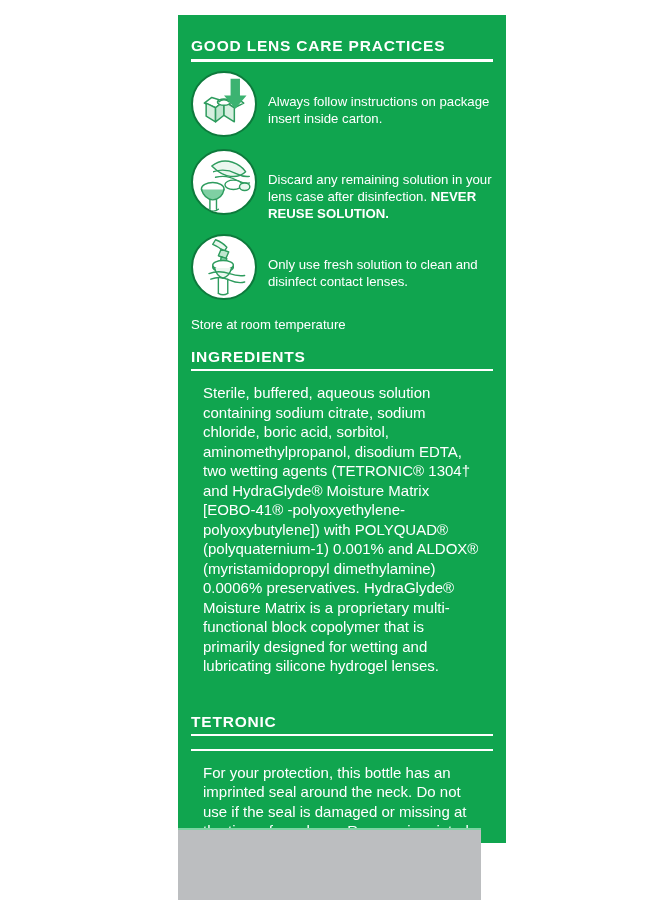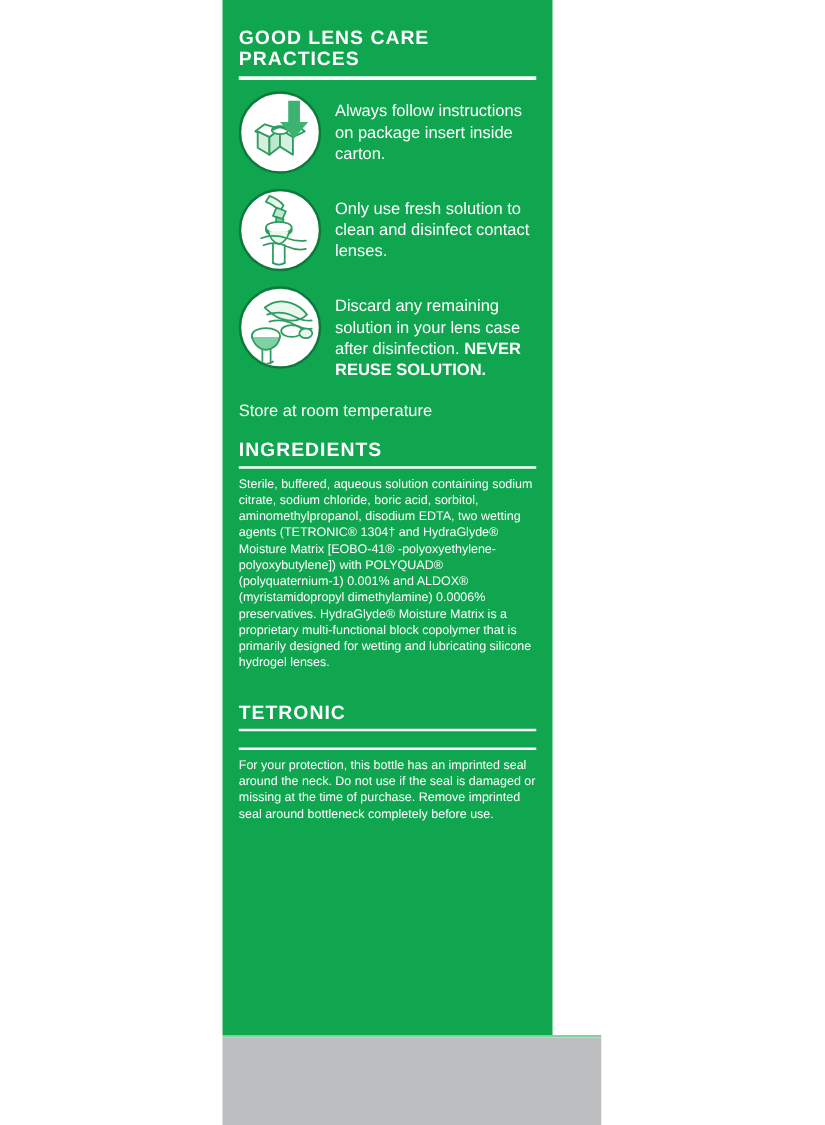--- a/index.html
+++ b/index.html
@@ -7,21 +7,21 @@
     width:660px;height:900px;
     background:#ffffff;
     font-family:"Liberation Sans", sans-serif;
     overflow:hidden;
   }
   .page{position:relative;width:660px;height:900px;background:#ffffff;}
 
   
   .label-panel{
     position:absolute;
-    left:178px; top:0; width:264px; height:828px;
+    left:178px; top:15px; width:328px; height:828px;
     background:#10a54f;
     color:#ffffff;
     box-sizing:border-box;
     padding:22px 13px 0 13px;
     overflow:hidden;
   }
   
   .grey-strip{
     position:absolute;
     left:178px; top:830px; width:303px; height:70px;
@@ -60,33 +60,34 @@
     box-sizing:border-box;
     position:relative;
     overflow:hidden;
     margin-right:11px;
   }
   .icon-circle svg{position:absolute;left:0;top:0;width:100%;height:100%;}
   .practice-text{
     font-size:13.2px;
     line-height:1.30;
     padding-top:7px;
+    margin-top:15px;
   }
   .practice-text .emph{font-weight:bold;}
 
   .store-line{
     font-size:13.2px;
     margin:16px 0 15px 0;
     line-height:1.3;
   }
 
   .body-text{
-    font-size:10px;
+    font-size:15px;
     line-height:1.30;
-    margin:0;
+    margin:12px;
   }
   .para-gap{height:12px;}
 
   .block{margin-bottom:13px;}
   .block:last-child{margin-bottom:0;}
 </style>
 </head>
 <body>
 
 <div class="page">
@@ -116,55 +117,55 @@
               </g>
             </svg>
           </div>
           <div class="practice-text">Always follow instructions on package insert inside carton.</div>
         </div>
 
         <div class="practice-row">
           <div class="icon-circle">
             <svg viewBox="0 0 66 66" xmlns="http://www.w3.org/2000/svg">
               <g fill="none" stroke="#2e9c5e" stroke-width="1.5" stroke-linejoin="round" stroke-linecap="round">
-                <path d="M24 4 q8 3 12 8 l-3 5 q-6 -6 -12 -8 z" fill="#eaf7ef"></path>
-                <path d="M30 14 l8 3 l-3 7 l-8 -3 z" fill="#bfe6cf"></path>
-                <path d="M30 22 l6 2 l-2 8 l-5 -2 z" fill="#7fd0a3"></path>
-                <ellipse cx="32" cy="33" rx="11" ry="5" fill="#56c287"></ellipse>
-                <ellipse cx="32" cy="31" rx="11" ry="5" fill="#ffffff"></ellipse>
-                <path d="M23 34 q2 9 9 11 q7 -2 9 -11" fill="#eaf7ef"></path>
-                <path d="M17 40 q10 -4 22 0 q8 3 16 2"></path>
-                <path d="M19 46 q10 -4 20 1 q9 4 16 2"></path>
-                <path d="M27 45 l0 16 M37 46 l0 15"></path>
-                <path d="M27 61 q5 3 10 0"></path>
-              </g>
-            </svg>
-          </div>
-          <div class="practice-text">Only use fresh solution to clean and disinfect contact lenses.</div>
-        </div>
-
-        <div class="practice-row">
-          <div class="icon-circle">
-            <svg viewBox="0 0 66 66" xmlns="http://www.w3.org/2000/svg">
-              <g fill="none" stroke="#2e9c5e" stroke-width="1.5" stroke-linejoin="round" stroke-linecap="round">
                 <path d="M20 16 q10 -8 22 -4 q9 3 14 10 q-6 6 -16 5 q-10 -1 -20 -11 z" fill="#eaf7ef"></path>
                 <path d="M22 22 q12 -4 24 2 q8 4 14 3"></path>
                 <path d="M24 28 q12 -3 22 3 q8 4 14 3"></path>
                 <ellipse cx="43" cy="36" rx="9" ry="5" fill="#ffffff"></ellipse>
                 <ellipse cx="55" cy="38" rx="5.5" ry="4" fill="#eaf7ef"></ellipse>
                 <ellipse cx="21" cy="40" rx="12" ry="6.5" fill="#ffffff"></ellipse>
                 <path d="M9 41 q3 10 12 11 q10 -1 12 -11" fill="#7fd0a3"></path>
                 <path d="M18 52 l0 10 M25 52 l0 10"></path>
                 <path d="M16 62 q6 4 11 0"></path>
               </g>
             </svg>
           </div>
           <div class="practice-text">
             <span>Discard any remaining solution in your lens case after disinfection. </span><span class="emph">NEVER REUSE SOLUTION.</span>
           </div>
+        </div>
+
+        <div class="practice-row">
+          <div class="icon-circle">
+            <svg viewBox="0 0 66 66" xmlns="http://www.w3.org/2000/svg">
+              <g fill="none" stroke="#2e9c5e" stroke-width="1.5" stroke-linejoin="round" stroke-linecap="round">
+                <path d="M24 4 q8 3 12 8 l-3 5 q-6 -6 -12 -8 z" fill="#eaf7ef"></path>
+                <path d="M30 14 l8 3 l-3 7 l-8 -3 z" fill="#bfe6cf"></path>
+                <path d="M30 22 l6 2 l-2 8 l-5 -2 z" fill="#7fd0a3"></path>
+                <ellipse cx="32" cy="33" rx="11" ry="5" fill="#56c287"></ellipse>
+                <ellipse cx="32" cy="31" rx="11" ry="5" fill="#ffffff"></ellipse>
+                <path d="M23 34 q2 9 9 11 q7 -2 9 -11" fill="#eaf7ef"></path>
+                <path d="M17 40 q10 -4 22 0 q8 3 16 2"></path>
+                <path d="M19 46 q10 -4 20 1 q9 4 16 2"></path>
+                <path d="M27 45 l0 16 M37 46 l0 15"></path>
+                <path d="M27 61 q5 3 10 0"></path>
+              </g>
+            </svg>
+          </div>
+          <div class="practice-text">Only use fresh solution to clean and disinfect contact lenses.</div>
         </div>
 
       </div>
 
       <div class="store-line">Store at room temperature</div>
     </div>
 
     <div class="block">
       <h2 class="section-title">INGREDIENTS</h2>
       <div class="rule thin"></div>

